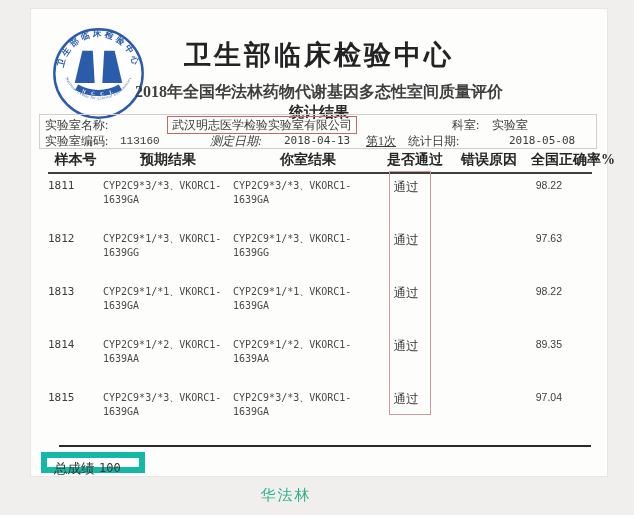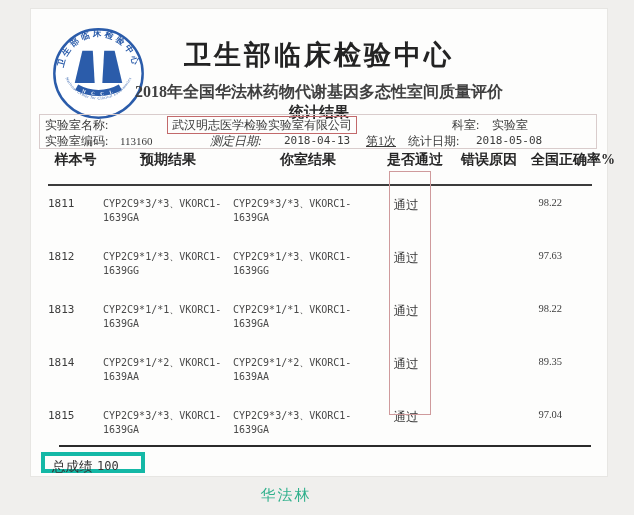--- a/index.html
+++ b/index.html
@@ -26,61 +26,61 @@
     border:1px solid #d9cccc;box-sizing:border-box;font-size:12px;color:#3a3a3a;padding-left:45px;
   }
   .info-box span{position:absolute;white-space:nowrap;line-height:14px;}
   .lab-name-label{left:5px;top:3px;}
   .lab-name-box{
     left:79px;top:1px;border:1px solid #c2696b;padding:1px 4px;margin-left:48px;
   }
   .dept-label{left:412px;top:3px;}
   .dept-value{left:452px;top:3px;}
   .lab-code-label{left:5px;top:19px;}
-  .lab-code-value{left:80px;top:19px;font-family:Liberation Serif, serif;font-size:11px;}
+  .lab-code-value{left:80px;top:19px;font-family:Liberation Mono, monospace;font-size:11px;}
   .test-date-label{left:170px;top:19px;font-style:italic;}
   .test-date-value{left:244px;top:19px;font-family:"DejaVu Sans Mono",monospace;font-size:11px;}
   .round-value{left:326px;top:19px;text-decoration:underline;}
   .stat-date-label{left:368px;top:19px;}
-  .stat-date-value{left:436px;top:19px;font-family:"DejaVu Sans Mono",monospace;font-size:11px;}
+  .stat-date-value{left:469px;top:19px;font-family:"DejaVu Sans Mono",monospace;font-size:11px;}
   
   .tbl{position:absolute;left:17px;top:142px;width:544px;}
   .t-head{
     display:grid;grid-template-columns:55px 130px 150px 64px 84px 1fr;
     font-weight:bold;font-size:14px;color:#262626;
-    padding-bottom:15px;border-bottom:2px solid #3c3c3c;
+    padding-bottom:3px;border-bottom:2px solid #3c3c3c;
   }
   .t-head .hc{justify-self:center;white-space:nowrap;}
   .t-head .hc.h6{justify-self:end;margin-right:-8px;}
   .t-row{
     display:grid;grid-template-columns:55px 130px 150px 64px 84px 1fr;
-    height:53px;align-items:start;padding-top:11px;box-sizing:border-box;
+    height:53px;align-items:start;padding-top:5px;box-sizing:border-box;
   }
   .t-row:first-child{margin-top:2px;}
   .cell-sample{font-family:"DejaVu Sans Mono",monospace;font-size:11px;color:#3d3d3d;}
   .cell-code{
     font-family:"DejaVu Sans Mono",monospace;font-size:10px;line-height:14px;
     white-space:pre;color:#4a4a4a;
   }
   .cell-pass{justify-self:center;margin-right:18px;font-size:12.5px;color:#3a3a3a;}
   .cell-error{font-size:11px;color:#3a3a3a;justify-self:center;}
   .cell-rate{
     justify-self:end;margin-right:30px;
-    font-family:Liberation Serif, serif;font-size:10.5px;color:#3d3d3d;
+    font-family:Liberation Sans, sans-serif;font-size:10.5px;color:#3d3d3d;
   }
   
   .pass-column-box{
     position:absolute;left:358px;top:162px;width:40px;height:242px;
     border:1px solid #cf9a9c;pointer-events:none;
   }
   
   .bottom-rule{position:absolute;left:28px;top:436px;width:532px;border-top:2px solid #2b2b2b;}
   .total-box{
     position:absolute;left:10px;top:443px;width:104px;height:21px;
-    border:4px solid #14b8a6;box-sizing:border-box;font-size:13.5px;color:#333;
+    border:6px solid #14b8a6;box-sizing:border-box;font-size:13.5px;color:#333;
   }
   .total-box .tl{position:absolute;left:7px;top:2px;}
   .total-box .tv{position:absolute;left:52px;top:2px;font-family:"DejaVu Sans Mono",monospace;font-size:12px;top:3px;}
   
   .caption{
     position:absolute;left:0;top:486px;width:572px;text-align:center;
     font-size:15px;letter-spacing:2px;color:#2fb08c;
   }
 </style>
 </head>

